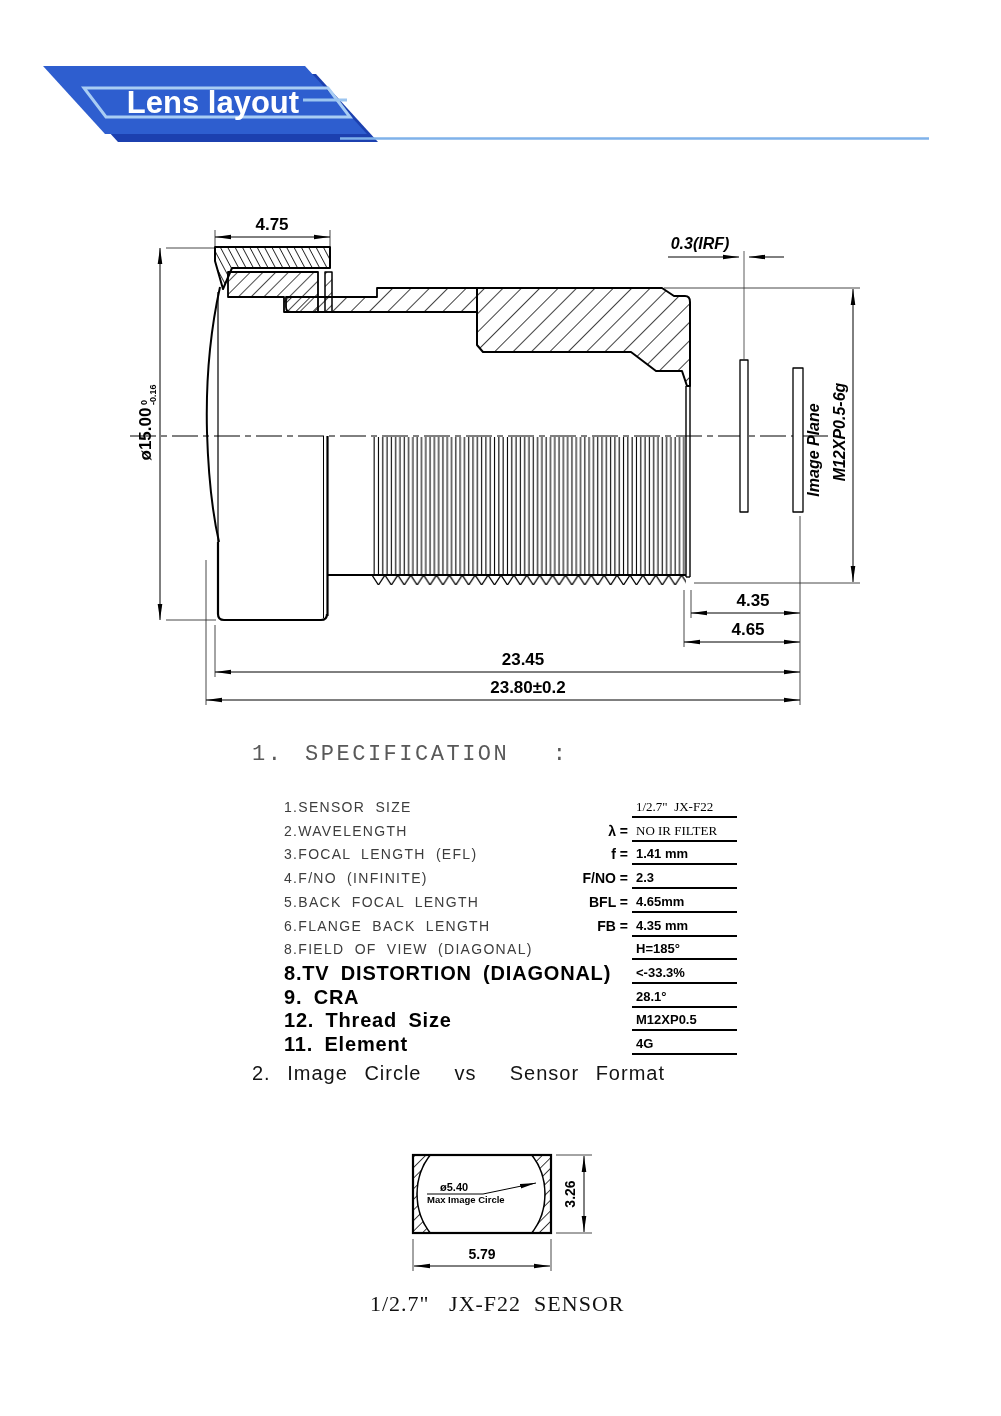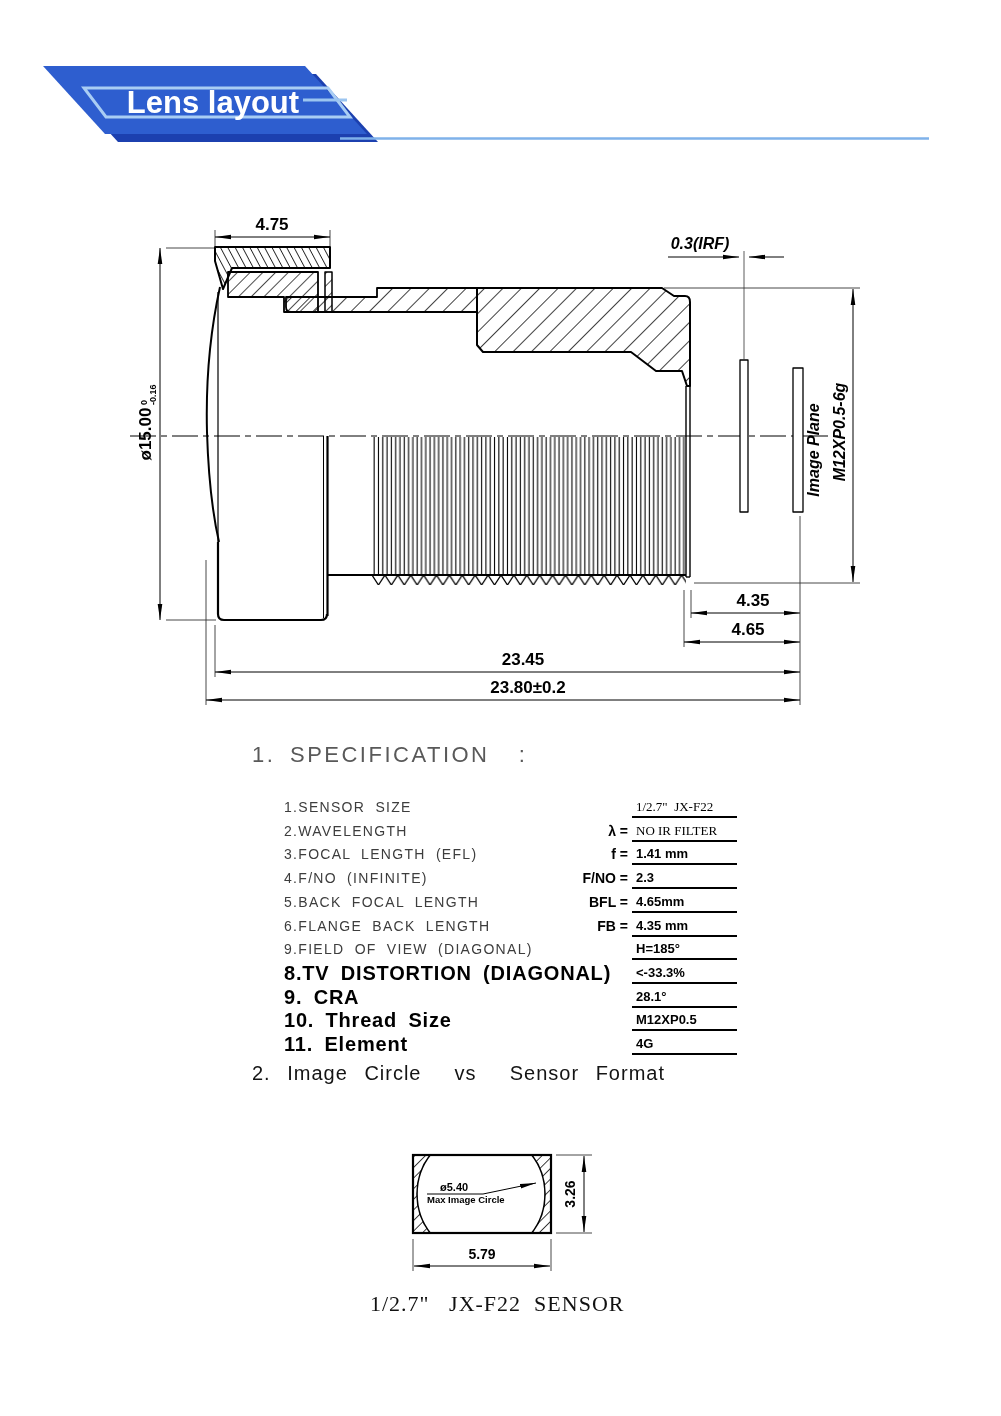--- a/index.html
+++ b/index.html
@@ -1,18 +1,18 @@
 <!DOCTYPE html>
 <html><head>
 <meta charset="utf-8">
 <style>
   html,body{margin:0;padding:0;background:#fff;}
   body{width:1001px;height:1416px;position:relative;font-family:"Liberation Sans",sans-serif;-webkit-font-smoothing:antialiased;}
   #draw-svg{position:absolute;left:0;top:0;}
-  .spec-heading{position:absolute;left:252px;top:742px;font-size:22px;letter-spacing:2.5px;word-spacing:6px;color:#595959;font-weight:400;white-space:pre;}
+  .spec-heading{position:absolute;left:252px;top:742px;font-size:22px;letter-spacing:2.5px;word-spacing:6px;color:#595959;font-weight:400;white-space:pre;font-family:Liberation Mono, monospace;}
   .heading2{position:absolute;left:252px;top:1062px;font-size:20px;letter-spacing:1px;word-spacing:10px;color:#141414;font-weight:400;white-space:pre;}
   .caption{position:absolute;left:370px;top:1291px;font-family:"Liberation Serif",serif;font-size:22px;color:#111;white-space:pre;letter-spacing:1px;}
   .row{position:absolute;left:0;width:780px;height:24px;margin-top:12px;}
   .row>*{line-height:18px;}
   .row .lbl{position:absolute;left:284px;font-size:14px;letter-spacing:1.3px;word-spacing:5px;color:#3d3d3d;white-space:pre;}
   .row.bold .lbl{color:#000;font-weight:700;letter-spacing:0.8px;font-size:20px;}
   .row .sym{position:absolute;left:524px;width:104px;text-align:right;font-weight:700;font-size:14px;color:#000;white-space:pre;}
   .row .val{position:absolute;left:632px;width:101px;border-bottom:2px solid #000;font-weight:700;font-size:13px;color:#000;padding:0 0 2px 4px;height:16px;white-space:pre;}
   .row .val.serif{font-family:"Liberation Serif",serif;font-weight:400;font-size:13px;}
   svg text{font-family:"Liberation Sans",sans-serif;}
@@ -207,33 +207,33 @@
   <span class="lbl">5.BACK FOCAL LENGTH</span>
   <span class="sym">BFL =</span>
   <span class="val">4.65mm</span>
 </div>
 <div class="row" style="top:905px">
   <span class="lbl">6.FLANGE BACK LENGTH</span>
   <span class="sym">FB =</span>
   <span class="val">4.35 mm</span>
 </div>
 <div class="row" style="top:928px">
-  <span class="lbl">9.FIELD OF VIEW (DIAGONAL)</span>
+  <span class="lbl">8.FIELD OF VIEW (DIAGONAL)</span>
   <span class="val">H=185°</span>
 </div>
 <div class="row bold" style="top:952px">
   <span class="lbl">8.TV DISTORTION (DIAGONAL)</span>
   <span class="val">&lt;-33.3%</span>
 </div>
 <div class="row bold" style="top:976px">
   <span class="lbl">9. CRA</span>
   <span class="val">28.1°</span>
 </div>
 <div class="row bold" style="top:999px">
-  <span class="lbl">10. Thread Size</span>
+  <span class="lbl">12. Thread Size</span>
   <span class="val">M12XP0.5</span>
 </div>
 <div class="row bold" style="top:1023px">
   <span class="lbl">11. Element</span>
   <span class="val">4G</span>
 </div>
 
 <div class="heading2">2. Image Circle  vs  Sensor Format</div>
 <div class="caption">1/2.7"   JX-F22  SENSOR</div>
 

